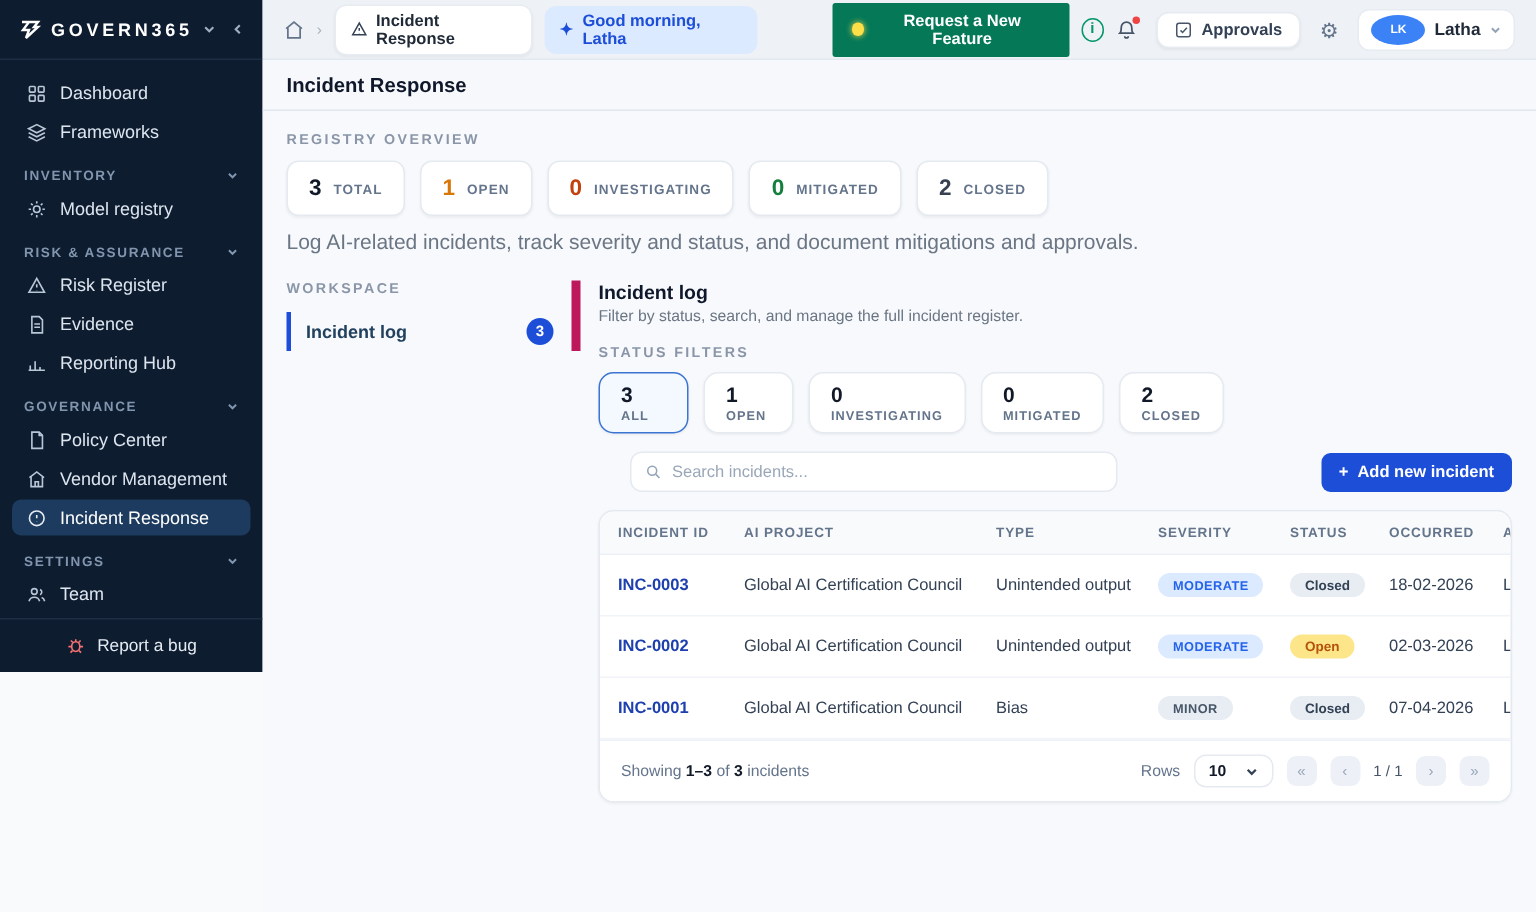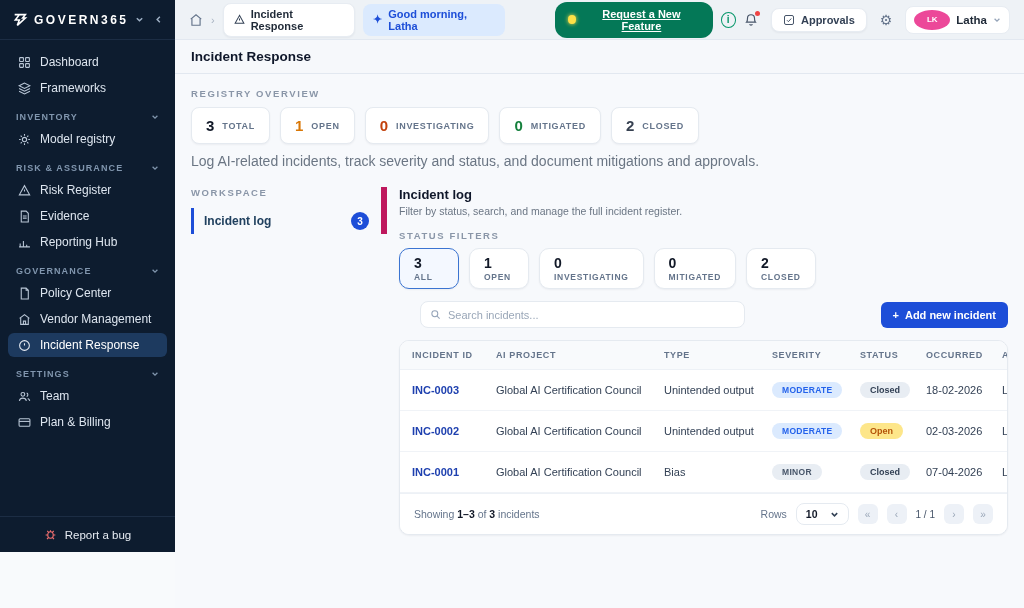--- a/index.html
+++ b/index.html
@@ -1,47 +1,47 @@
 <!DOCTYPE html>
 <html><head>
 <meta charset="utf-8">
 <style>
   * { box-sizing: border-box; margin: 0; padding: 0; }
   html,body { width:1024px; height:608px; overflow:hidden; }
   body { font-family:"Liberation Sans", sans-serif; background:#f8fafc; display:flex; }
 
   
-  .sidebar { width:175px; min-width:175px; height:552px; background:#0d1c2f; color:#e6ebf2; display:flex; flex-direction:column; }
+  .sidebar { width:175px; min-width:175px; height:448px; background:#0d1c2f; color:#e6ebf2; display:flex; flex-direction:column; }
   .logo-row { height:40px; display:flex; align-items:center; gap:6px; padding:0 12px; border-bottom:1px solid #1c2d44; }
   .logo-text { font-size:12px; font-weight:700; letter-spacing:2.5px; color:#fff; }
   .logo-carets { margin-left:auto; display:flex; gap:10px; color:#9fb0c5; }
   .nav { flex:1; padding:8px 0 0; overflow:hidden; }
   .nav-item { display:flex; align-items:flex-start; gap:9px; margin:2px 8px; padding:5px 9px; border-radius:6px; font-size:12px; color:#dde5ef; cursor:pointer; }
   .nav-item.active { background:#1d3a5f; color:#fff; }
   .nav-item .ic { width:14px; height:14px; flex:0 0 14px; color:#b9c6d6; display:flex; align-items:center; justify-content:center; }
   .group-header { display:flex; align-items:center; justify-content:space-between; padding:10px 16px 3px; font-size:9px; font-weight:700; letter-spacing:1.1px; color:#8196ae; }
   .group-header .chev { color:#8196ae; }
   .sidebar-footer { border-top:1px solid #1c2d44; padding:11px 0; display:flex; align-items:center; justify-content:center; gap:8px; font-size:11.5px; color:#e6ebf2; }
 
   
   .main { flex:1; display:flex; flex-direction:column; height:608px; overflow:hidden; }
   .topbar { height:40px; background:#eef2f6; border-bottom:1px solid #e2e8f0; display:flex; align-items:center; gap:8px; padding:0 14px; }
   .crumb-sep { color:#a8b3c2; font-size:11px; }
   .crumb-pill { background:#fff; border:1px solid #e7ecf2; box-shadow:0 1px 2px rgba(16,24,40,.05); border-radius:8px; padding:4px 10px; display:flex; align-items:center; gap:6px; font-size:11px; font-weight:600; color:#1f2937; }
   .greet-chip { background:#dbeafe; border-radius:8px; padding:4px 10px; display:flex; align-items:center; gap:6px; font-size:11px; font-weight:600; color:#1d4ed8; }
-  .feature-btn { margin-left:42px; background:#047857; color:#fff; border:none; border-radius:12px; padding:6px 13px; font-size:11px; font-weight:700; display:flex; align-items:center; gap:7px; cursor:pointer; font-family:inherit;text-decoration:underline; }
+  .feature-btn { margin-left:42px; background:#047857; color:#fff; border:none; border-radius:2px; padding:6px 13px; font-size:11px; font-weight:700; display:flex; align-items:center; gap:7px; cursor:pointer; font-family:inherit; }
   .bulb { width:9px; height:9px; border-radius:50%; background:#fde047; box-shadow:0 0 4px #fde047; }
   .info-circ { width:16px; height:16px; border:1.5px solid #059669; color:#059669; border-radius:50%; font-size:10px; font-weight:700; display:flex; align-items:center; justify-content:center; }
   .topbar-right { margin-left:auto; display:flex; align-items:center; gap:13px; }
   .bell-wrap { position:relative; color:#475569; }
   .bell-dot { position:absolute; top:-2px; right:-2px; width:5px; height:5px; background:#ef4444; border-radius:50%; }
   .approvals-btn { background:#fff; border:1px solid #e7ecf2; box-shadow:0 1px 2px rgba(16,24,40,.05); border-radius:8px; padding:5px 11px; display:flex; align-items:center; gap:6px; font-size:11px; font-weight:600; color:#334155; cursor:pointer; font-family:inherit; }
   .gear { color:#64748b; font-size:14px; }
   .user-pill { background:#fff; border:1px solid #e7ecf2; border-radius:8px; padding:3px 8px; display:flex; align-items:center; gap:6px; cursor:pointer; }
-  .avatar { width:36px; height:20px; border-radius:50%; background:#ec4899; color:#fff; font-size:8px; font-weight:700; display:flex; align-items:center; justify-content:center; }
+  .avatar { width:36px; height:20px; border-radius:50%; background:#3b82f6; color:#fff; font-size:8px; font-weight:700; display:flex; align-items:center; justify-content:center; }
   .user-name { font-size:11.5px; font-weight:600; color:#1f2937; }
 
   .title-bar { background:#f6f8fb; border-bottom:1px solid #e2e8f0; padding:9px 16px; }
   .page-title { font-size:13.5px; font-weight:700; color:#0f172a; }
 
   .content { flex:1; padding:14px 16px; overflow:hidden; background:#f7f9fc; }
   .eyebrow { font-size:9.5px; font-weight:700; letter-spacing:1.6px; color:#8a96a8; }
   .stats-row { display:flex; gap:10px; margin-top:8px; }
   .stat-card { background:#fff; border:1px solid #e5eaf0; border-radius:8px; box-shadow:0 1px 2px rgba(16,24,40,.05); padding:9px 14px; display:flex; align-items:center; gap:8px; }
   .stat-value { font-size:15px; font-weight:800; }

